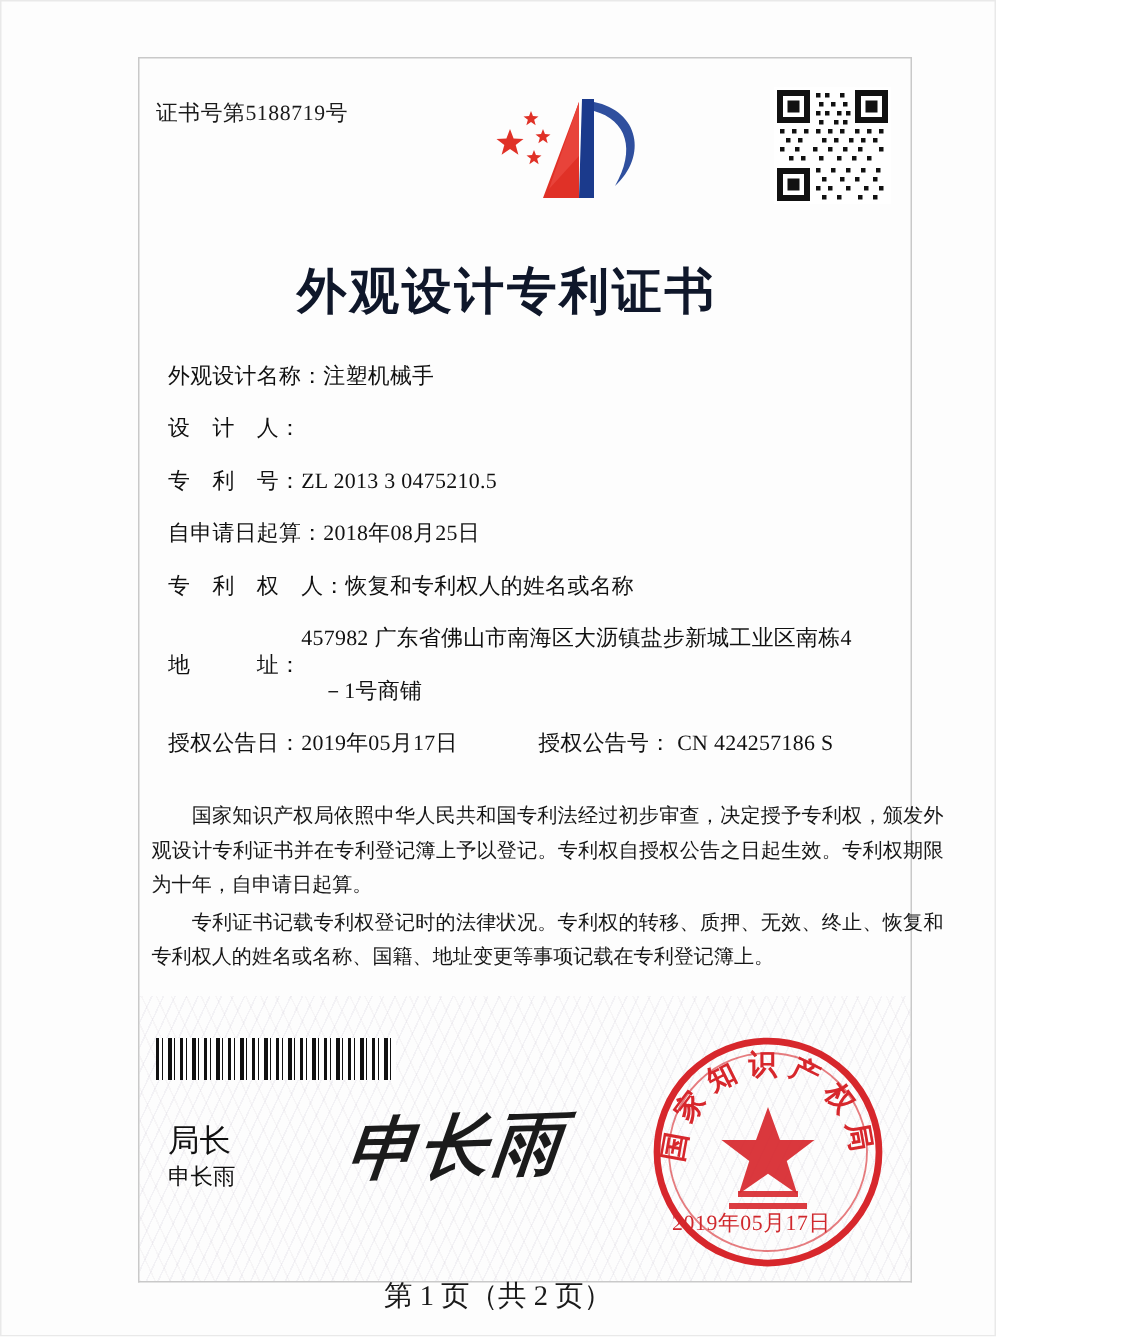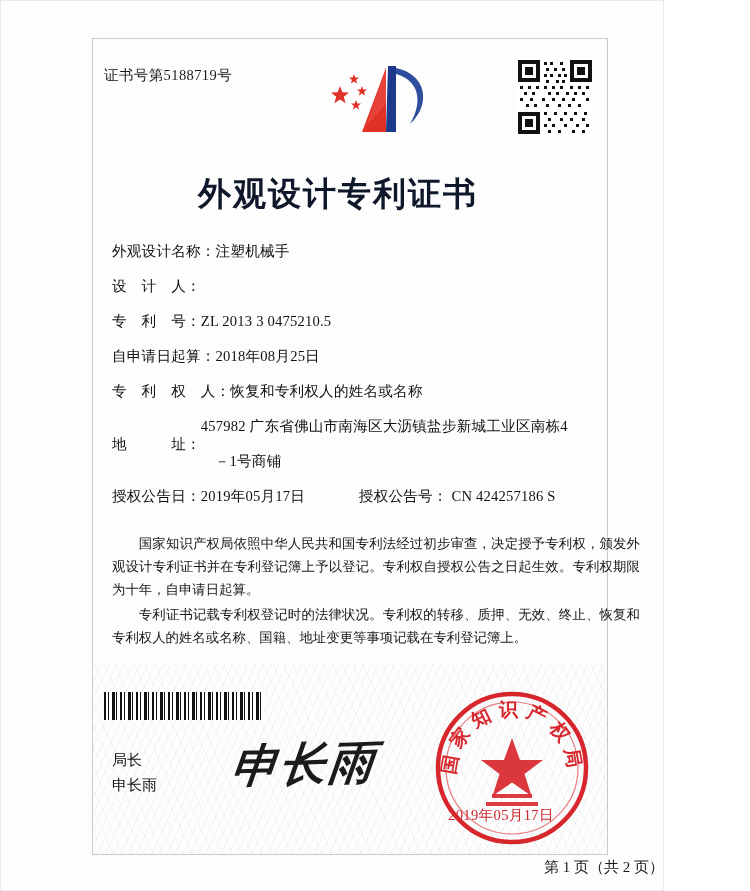--- a/index.html
+++ b/index.html
@@ -148,21 +148,21 @@
     padding-left: 14px;
   }
   .inline-gap {
     display: inline-block;
     width: 46px;
   }
 
   
   .paras {
     position: absolute;
-    left: 112px;
+    left: 101px;
     top: 532px;
     width: 528px;
     font-size: 13.4px;
     line-height: 1.72;
     text-align: justify;
     color: #161616;
   }
   .paras p {
     margin: 0 0 2px 0;
     text-indent: 2em;
@@ -181,21 +181,21 @@
         #111 4px, #111 5px, #fff 5px, #fff 8px,
         #111 8px, #111 11px, #fff 11px, #fff 12px,
         #111 12px, #111 13px, #fff 13px, #fff 16px);
   }
 
   
   .sig-label {
     position: absolute;
     left: 112px;
     top: 748px;
-    font-size: 15px;
+    font-size: 21px;
     line-height: 25px;
     color: #111;
   }
   .sig-name {
     position: absolute;
     left: 112px;
     top: 773px;
     font-size: 15px;
     line-height: 25px;
     color: #111;
@@ -230,22 +230,22 @@
     color: #d0272c;
     letter-spacing: 0.4px;
     font-family: "Liberation Serif", serif;
   }
 
   
   .page-footer {
     position: absolute;
     left: 0; right: 0;
     bottom: 14px;
-    text-align: right;
-    font-size: 15px;
+    text-align: center;
+    font-size: 19px;
     color: #1a1a1a;
   }
 
   .seal-text {
     fill: #d7272c;
     font-family: "DejaVu Serif", serif;
     font-weight: bold;
   }
 </style>
 </head>

